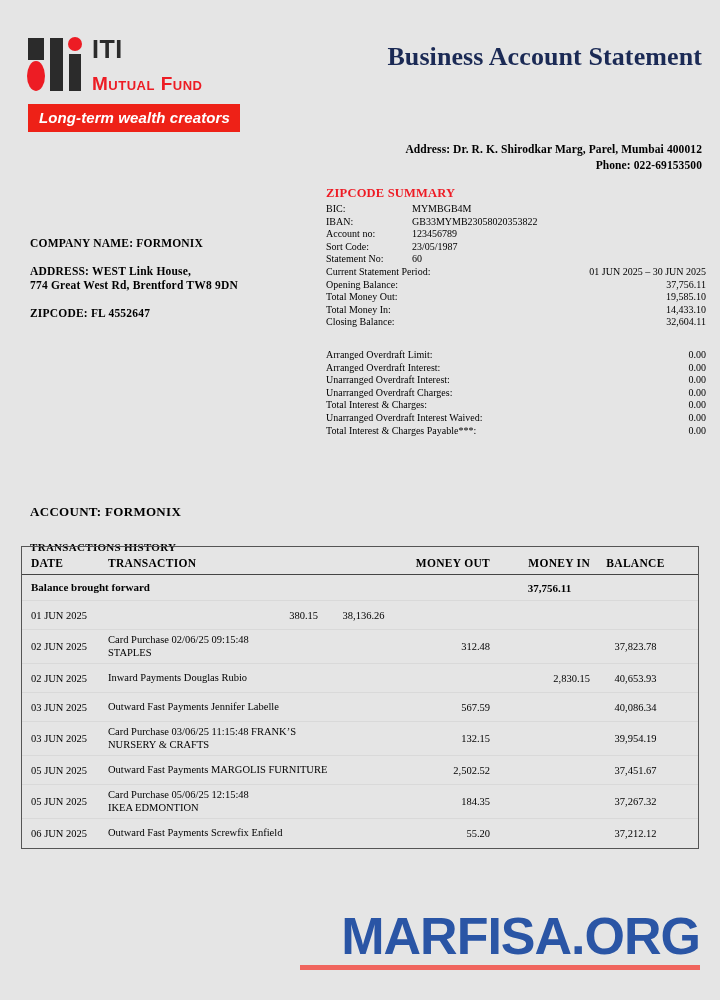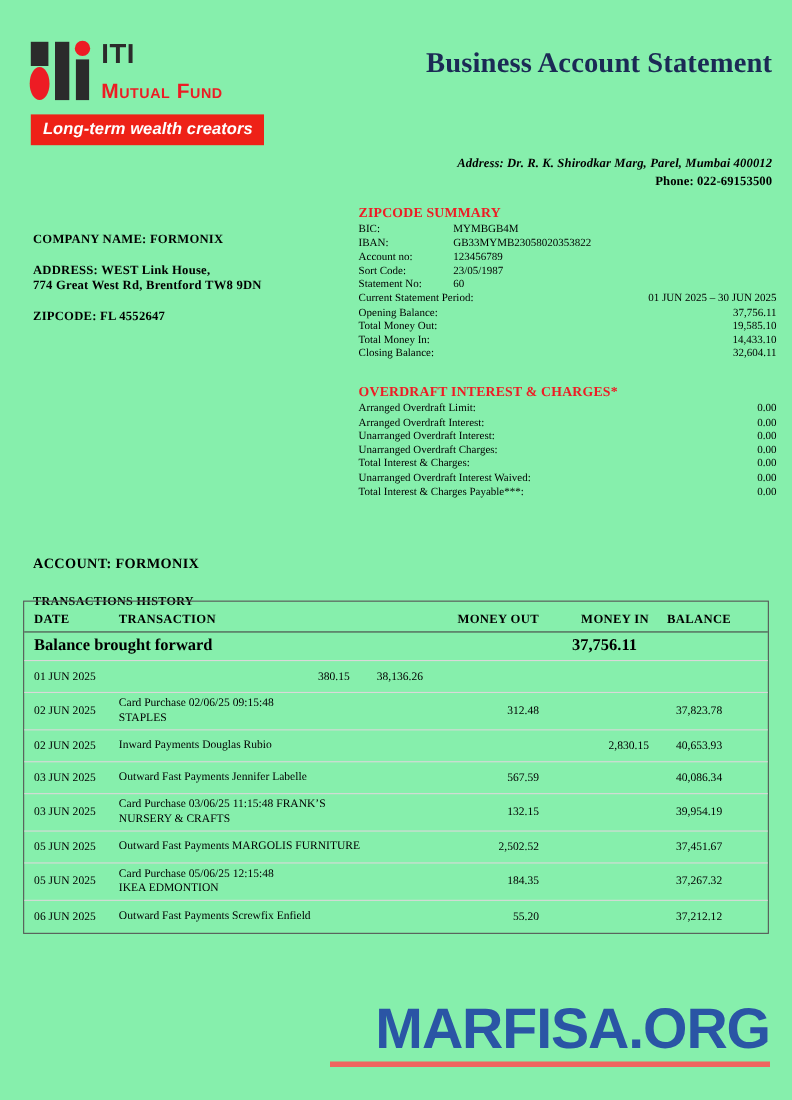--- a/index.html
+++ b/index.html
@@ -3,21 +3,21 @@
 <meta charset="utf-8">
 <style>
   * { box-sizing: border-box; margin: 0; padding: 0; }
   html, body {
     width: 720px; height: 1000px;
     background: #ffffff;
     font-family: "Liberation Serif", serif;
     color: #000000;
     overflow: hidden;
   }
-  #page { position: relative; width: 720px; height: 1000px; background: #86efac; }
+  #page { position: relative; width: 720px; height: 1000px; background: #e5e5e5; }
 
   
   .logo-block { position: absolute; left: 28px; top: 36px; width: 215px; }
   .logo-top { position: relative; height: 60px; }
   .logo-mark { position: absolute; left: 0; top: 0; width: 58px; height: 57px; }
   .bar { position: absolute; background: #2b2b2b; }
   .bar-a { left: 0px;  top: 2px;  width: 16px; height: 22px; }
   .bar-b { left: 22px; top: 2px;  width: 13px; height: 53px; }
   .bar-c { left: 41px; top: 18px; width: 12px; height: 37px; }
   .red-oval { position: absolute; left: -1px; top: 25px; width: 18px; height: 30px;
@@ -34,25 +34,25 @@
              font-family: "Liberation Sans", sans-serif; font-weight: bold;
              font-style: italic; font-size: 15px; padding: 5px 10px 6px 11px;
              display: inline-block; letter-spacing: 0.1px; }
 
   
   .doc-title { position: absolute; right: 18px; top: 42px;
                font-family: "Liberation Serif", serif; font-weight: bold;
                font-size: 26px; color: #1b2a55; letter-spacing: 0.1px; }
   .addr-line { position: absolute; right: 18px; font-weight: bold; font-size: 11.5px;
                letter-spacing: 0.1px; }
-  .addr-1 { top: 143px; font-style: italic; }
+  .addr-1 { top: 143px; }
   .addr-2 { top: 159px; }
 
   
-  .company { position: absolute; left: 30px; top: 211px; font-weight: bold;
+  .company { position: absolute; left: 30px; top: 236px; font-weight: bold;
              font-size: 11.5px; line-height: 14px; letter-spacing: 0.2px; }
   .company .grp { margin-bottom: 14px; }
 
   
   .summary { position: absolute; left: 326px; top: 186px; width: 380px; }
   .sec-head { color: #ee1c25; font-weight: bold; font-size: 12.5px;
               letter-spacing: 0.2px; margin-bottom: 2px; }
   .srow { position: relative; font-size: 10px; line-height: 12.6px; height: 12.6px;
           white-space: nowrap; }
   .srow .lbl { display: inline-block; text-align: right; }
@@ -76,21 +76,21 @@
   .c-desc { width: 272px; }
   .c-out  { width: 110px; text-align: right; }
   .c-in   { width: 100px; text-align: right; }
   .c-bal  { width: 100px; text-align: center; padding-right: 9px; }
 
   .t-row { display: flex; align-items: center; min-height: 29px;
            border-bottom: 1px solid #d9d9d9; font-size: 10.5px; }
   .t-row:last-child { border-bottom: none; }
   .t-row > div { padding-top: 4px; padding-bottom: 4px; }
   .t-row .c-desc { line-height: 12.5px; }
-  .t-bf { font-weight: bold; font-size: 15px; min-height: 26px; }
+  .t-bf { font-weight: bold; font-size: 11px; min-height: 26px; }
   .t-bf .c-bal { font-weight: bold; }
 
   
   .wm { position: absolute; left: 300px; top: 908px; width: 400px; }
   .wm-text { font-family: "Liberation Sans", sans-serif; font-weight: bold;
              font-size: 52px; color: #2a55a5; letter-spacing: -1px;
              line-height: 56px; text-align: right; }
   .wm-rule { height: 5px; background: #f0655e; margin-top: 1px; }
 </style>
 </head>
@@ -136,21 +136,20 @@
         <div class="srow"><span class="lbl">Account no:</span><span class="valL">123456789</span></div>
         <div class="srow"><span class="lbl">Sort Code:</span><span class="valL">23/05/1987</span></div>
         <div class="srow"><span class="lbl">Statement No:</span><span class="valL">60</span></div>
         <div class="srow"><span class="lbl">Current Statement Period:</span><span class="valR">01 JUN 2025 – 30 JUN 2025</span></div>
         <div class="srow"><span class="lbl">Opening Balance:</span><span class="valR">37,756.11</span></div>
         <div class="srow"><span class="lbl">Total Money Out:</span><span class="valR">19,585.10</span></div>
         <div class="srow"><span class="lbl">Total Money In:</span><span class="valR">14,433.10</span></div>
         <div class="srow"><span class="lbl">Closing Balance:</span><span class="valR">32,604.11</span></div>
       </div>
     <div class="gap"></div>
-    <div class="sec-head">OVERDRAFT INTEREST &amp; CHARGES*</div>
     <div id="overdraft-rows">
         <div class="srow"><span class="lbl">Arranged Overdraft Limit:</span><span class="valR">0.00</span></div>
         <div class="srow"><span class="lbl">Arranged Overdraft Interest:</span><span class="valR">0.00</span></div>
         <div class="srow"><span class="lbl">Unarranged Overdraft Interest:</span><span class="valR">0.00</span></div>
         <div class="srow"><span class="lbl">Unarranged Overdraft Charges:</span><span class="valR">0.00</span></div>
         <div class="srow"><span class="lbl">Total Interest &amp; Charges:</span><span class="valR">0.00</span></div>
         <div class="srow"><span class="lbl">Unarranged Overdraft Interest Waived:</span><span class="valR">0.00</span></div>
         <div class="srow"><span class="lbl">Total Interest &amp; Charges Payable***:</span><span class="valR">0.00</span></div>
       </div>
   </div>

